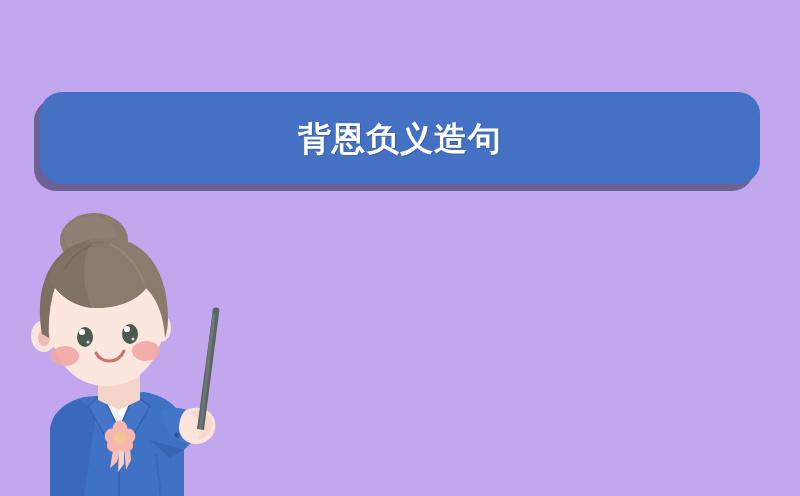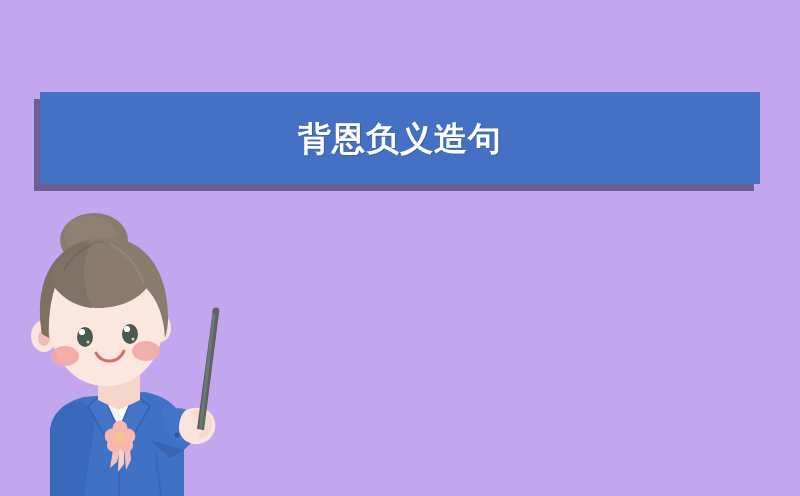--- a/index.html
+++ b/index.html
@@ -27,20 +27,21 @@
     left: 40px;
     top: 92px;
     width: 720px;
     height: 92px;
     background: #4471c4;
     box-shadow: -6px 7px 0 0 rgba(40, 38, 72, 0.55);
     display: flex;
     align-items: center;
     justify-content: center;
     box-sizing: border-box;
+    border-radius: 22px;
   }
   #banner-title {
     color: #ffffff;
     font-size: 33px;
     font-weight: bold;
     letter-spacing: 1px;
     line-height: 1;
     white-space: nowrap;
     text-shadow: 1px 1px 0 rgba(45,55,90,0.28);
     font-family: "DejaVu Sans", "Liberation Sans", sans-serif;

